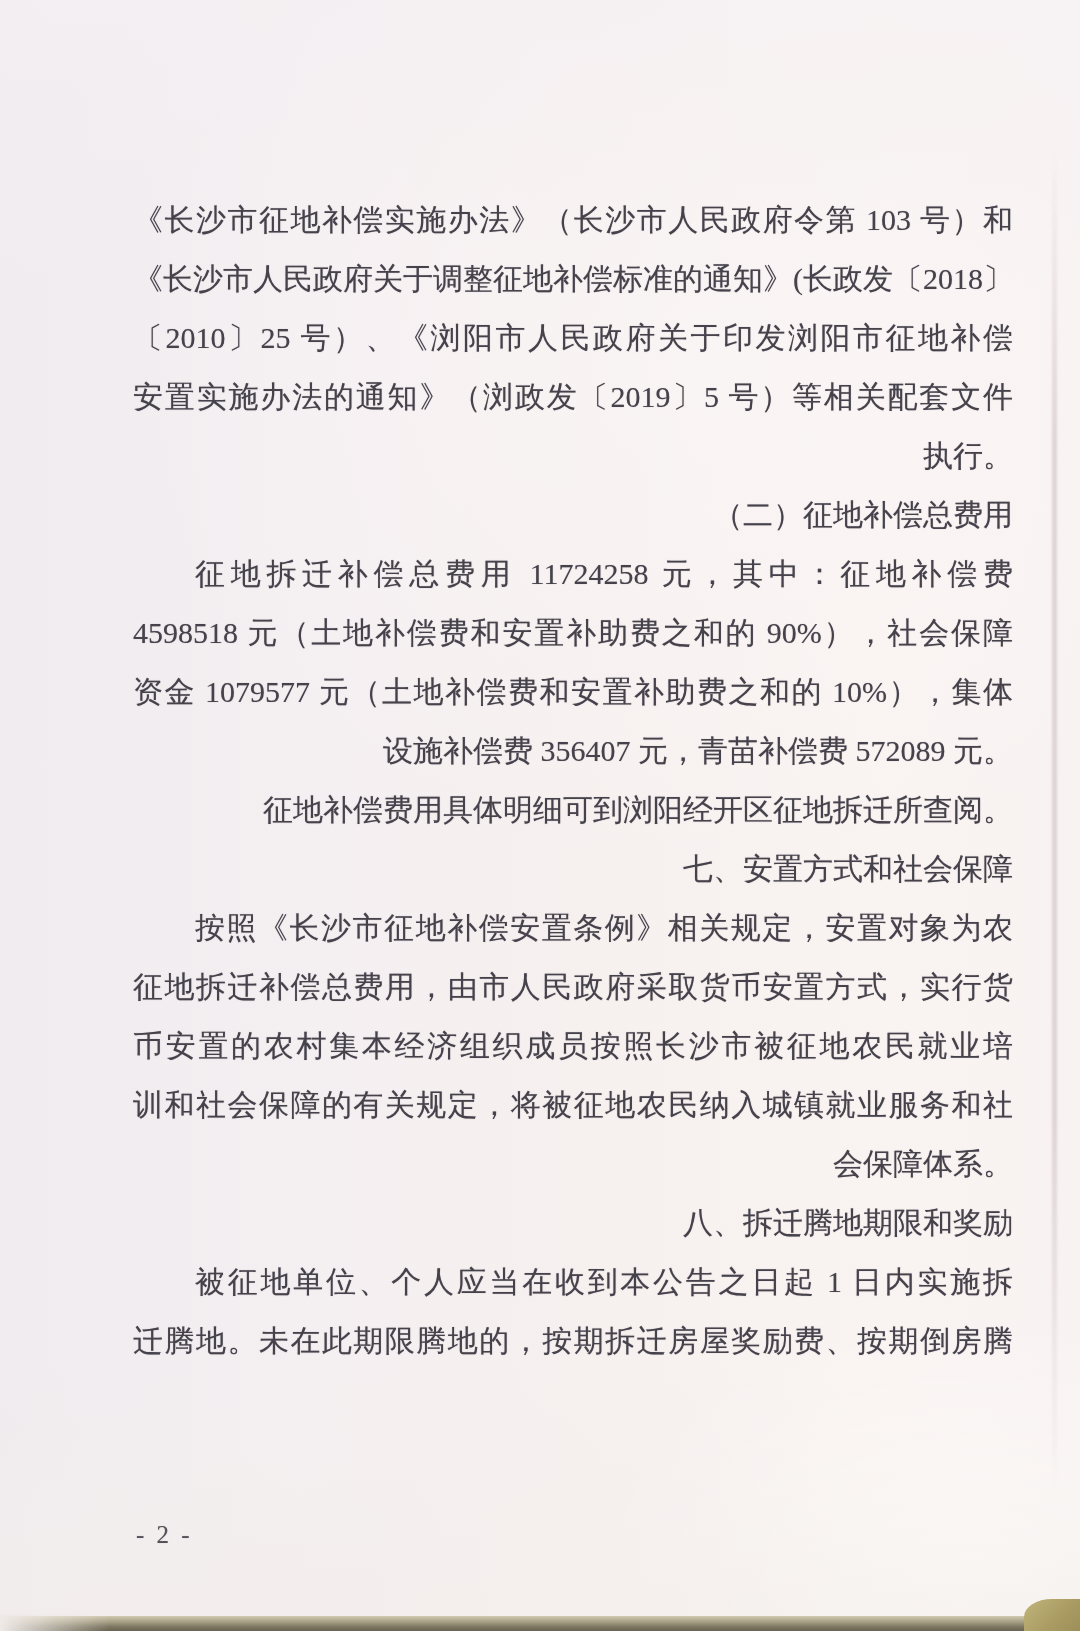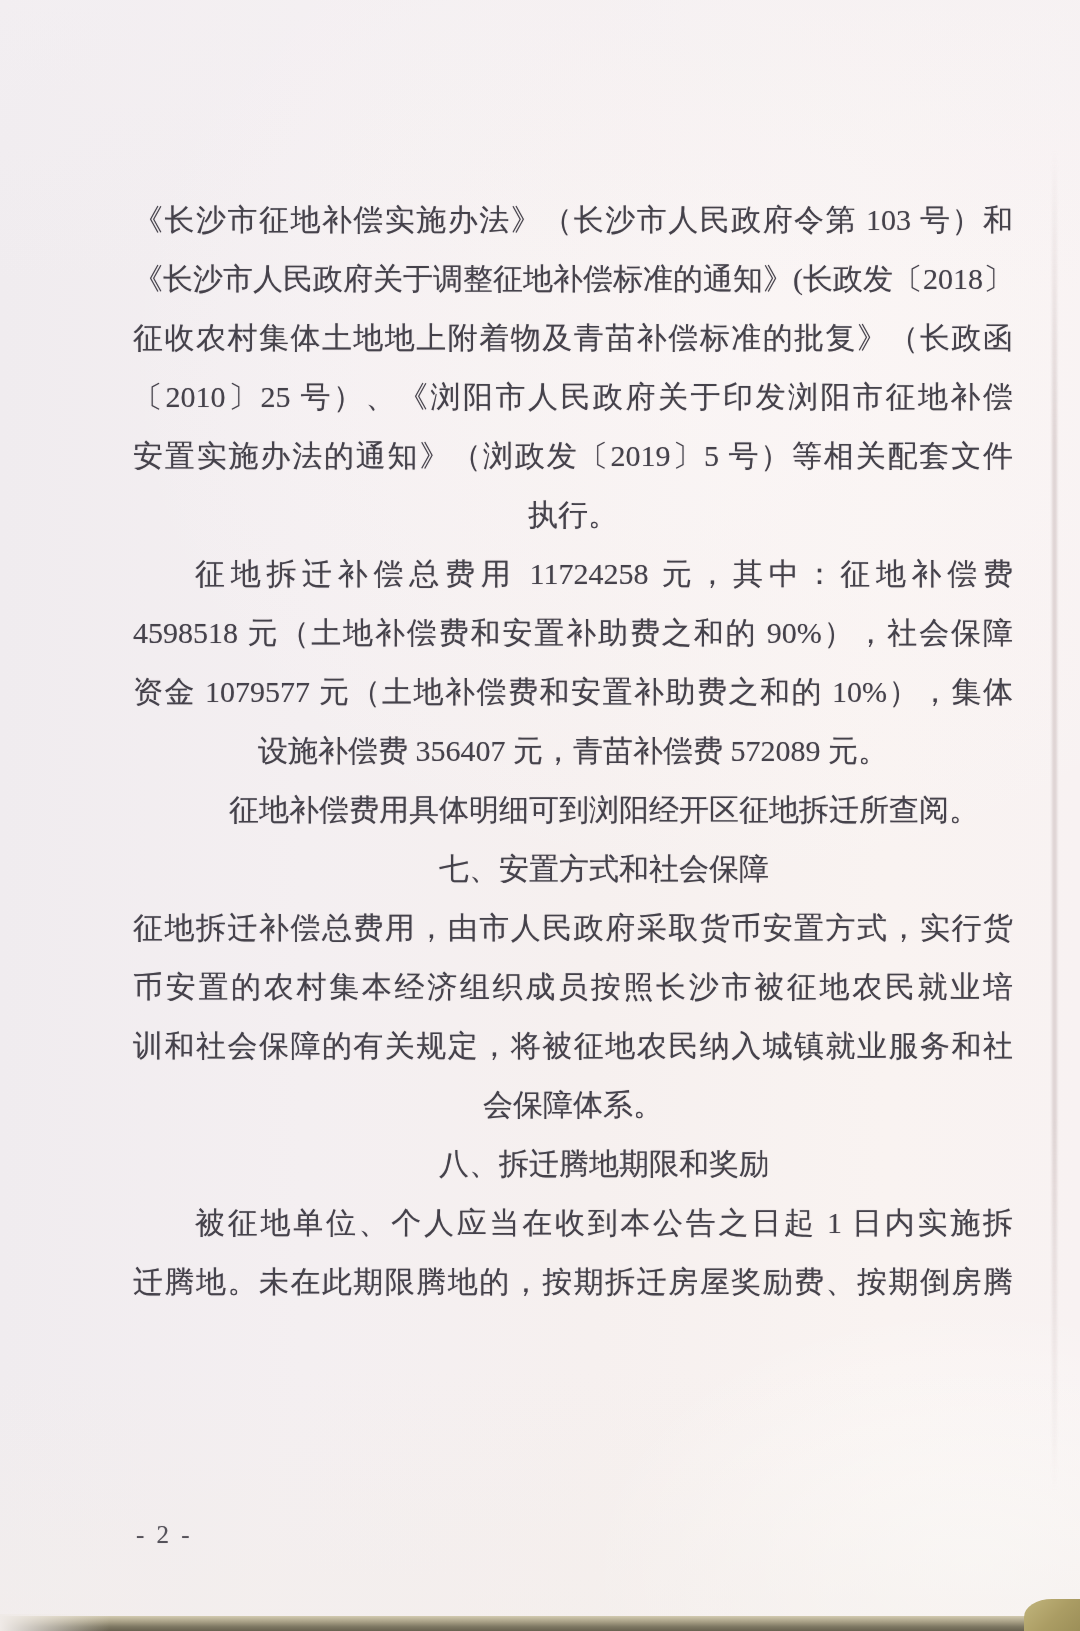--- a/index.html
+++ b/index.html
@@ -21,21 +21,21 @@
     position:absolute; left:1052px; top:150px; bottom:140px; width:5px;
     background:linear-gradient(180deg, rgba(201,186,185,0) 0%, rgba(198,183,183,.5) 22%, rgba(198,183,183,.5) 72%, rgba(201,186,185,0) 100%);
     filter:blur(1.2px);
   }
   .text-block {
     position:absolute; left:133px; top:190px; width:880px;
     font-size:30px; line-height:59px;
     color:#45424b;
     text-shadow:0 0 1px rgba(82,76,86,.45);
   }
-  .line { text-align:center; white-space:normal; }
+  .line { text-align:right; white-space:normal; }
   .j { text-align:justify; text-align-last:justify;font-family:Liberation Serif, serif; }
   .i { padding-left:62px; }
   .pagenum {
     position:absolute; left:136px; top:1521px;
     font-size:25px; letter-spacing:3px;
     color:#55525a; text-shadow:0 0 1px rgba(92,86,96,.4);
   }
   .desk {
     position:absolute; left:0; right:0; bottom:0; height:15px;
     background:linear-gradient(180deg, #d2cab0 0%, #a8a086 38%, #7d7762 72%, #686250 100%);
@@ -52,30 +52,31 @@
 </style>
 </head>
 <body>
 
 <div class="paper-texture"></div>
 <div class="crease"></div>
 
 <div class="text-block">
   <div class="line j">《长沙市征地补偿实施办法》（长沙市人民政府令第 103 号）和</div>
   <div class="line j">《长沙市人民政府关于调整征地补偿标准的通知》(长政发〔2018〕</div>
-  <div class="line j">征收农村集体土地地上附着物及青苗补偿标准的批复》（长政函</div>
   <div class="line j">〔2010〕25 号）、《浏阳市人民政府关于印发浏阳市征地补偿</div>
   <div class="line j">安置实施办法的通知》（浏政发〔2019〕5 号）等相关配套文件</div>
   <div class="line">执行。</div>
+  <div class="line i">（二）征地补偿总费用</div>
   <div class="line i j">征地拆迁补偿总费用 11724258 元，其中：征地补偿费</div>
   <div class="line j">4598518 元（土地补偿费和安置补助费之和的 90%），社会保障</div>
   <div class="line j">资金 1079577 元（土地补偿费和安置补助费之和的 10%），集体</div>
   <div class="line">设施补偿费 356407 元，青苗补偿费 572089 元。</div>
   <div class="line i">征地补偿费用具体明细可到浏阳经开区征地拆迁所查阅。</div>
   <div class="line i">七、安置方式和社会保障</div>
+  <div class="line i j">按照《长沙市征地补偿安置条例》相关规定，安置对象为农</div>
   <div class="line j">征地拆迁补偿总费用，由市人民政府采取货币安置方式，实行货</div>
   <div class="line j">币安置的农村集本经济组织成员按照长沙市被征地农民就业培</div>
   <div class="line j">训和社会保障的有关规定，将被征地农民纳入城镇就业服务和社</div>
   <div class="line">会保障体系。</div>
   <div class="line i">八、拆迁腾地期限和奖励</div>
   <div class="line i j">被征地单位、个人应当在收到本公告之日起 1 日内实施拆</div>
   <div class="line j">迁腾地。未在此期限腾地的，按期拆迁房屋奖励费、按期倒房腾</div>
 </div>
 
 <div class="pagenum">- 2 -</div>

